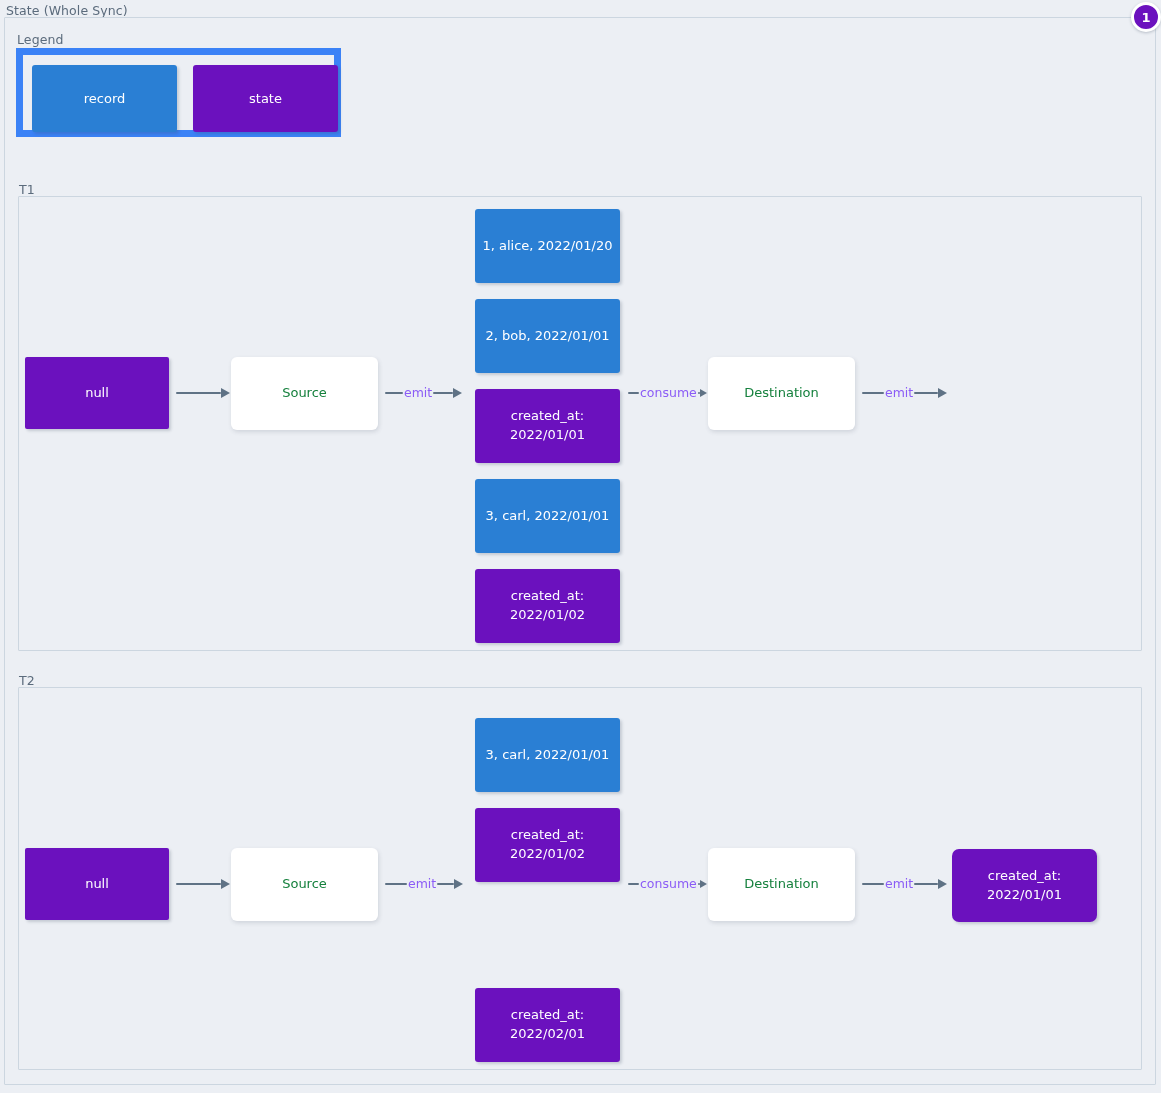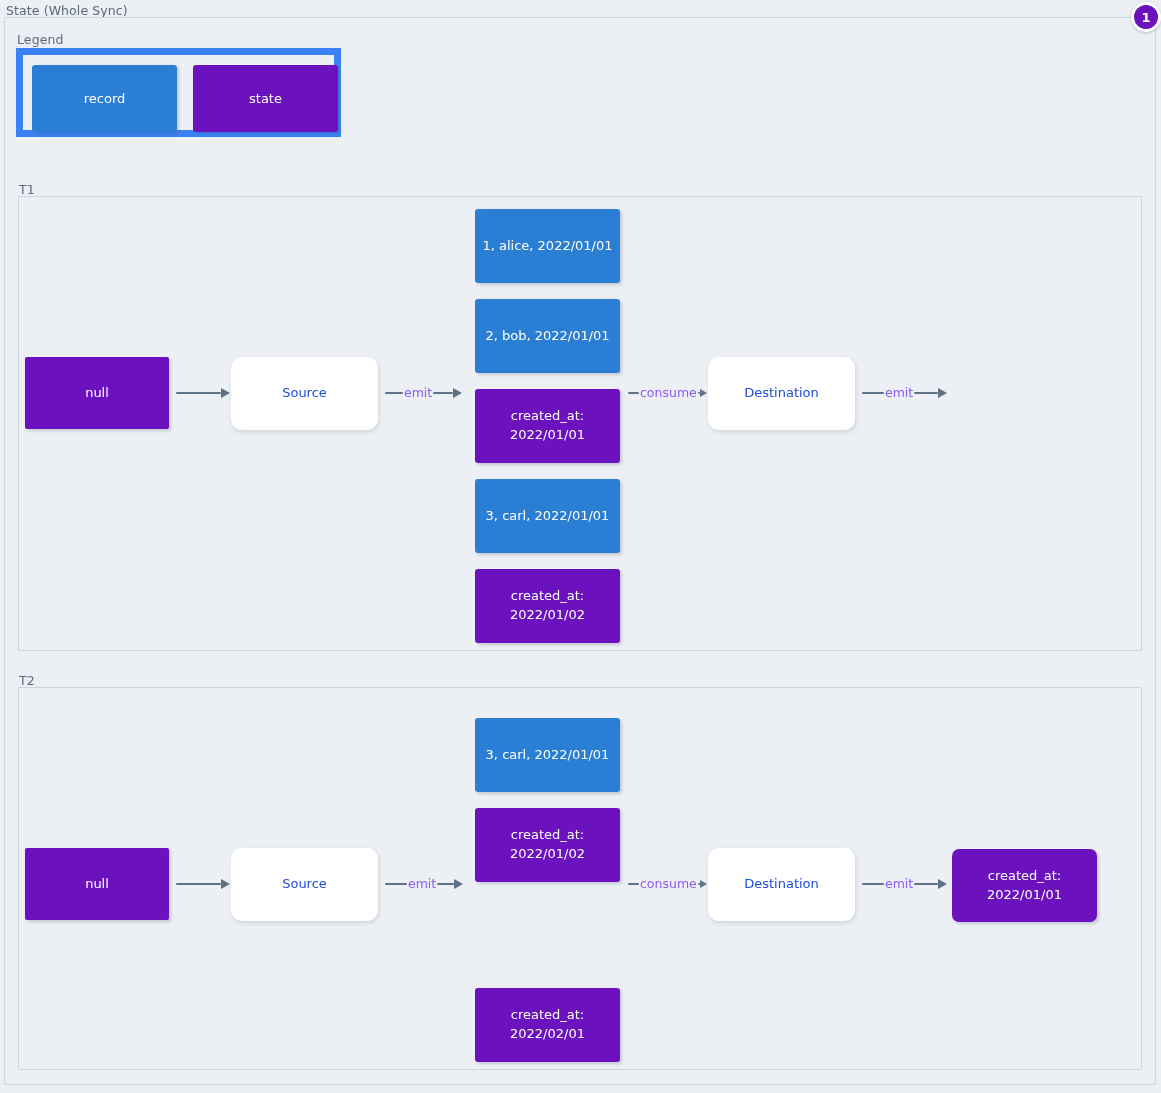--- a/index.html
+++ b/index.html
@@ -75,22 +75,22 @@
   }
   .node.state {
     background: #6b11be;
     color: #ffffff;
     border-radius: 3px;
     box-shadow: 2px 2px 3px rgba(60,75,95,.22);
   }
   .node.state-round { border-radius: 7px; }
   .node.process {
     background: #ffffff;
-    color: #1d4ed8;
-    border-radius: 11px;
+    color: #15803d;
+    border-radius: 6px;
     box-shadow: 1px 2px 4px rgba(60,75,95,.16);
   }
 
   
   .arrow { position: absolute; height: 20px; display: flex; align-items: center; }
   .arrow .seg {
     height: 2.5px;
     background: #5f7285;
     border-radius: 1px;
   }
@@ -162,21 +162,21 @@
   </div>
 
   <div class="arrow" style="left:385px; top:383px;">
     <div class="seg" style="width:18px;"></div>
     <span class="lbl">emit</span>
     <div class="seg" style="width:20px;"></div>
       <div class="head"></div>
   </div>
 
   <div class="node record" style="left:475px; top:209px; width:145px; height:74px;">
-    <span>1, alice, 2022/01/01</span>
+    <span>1, alice, 2022/01/20</span>
   </div>
   <div class="node record" style="left:475px; top:299px; width:145px; height:74px;">
     <span>2, bob, 2022/01/01</span>
   </div>
   <div class="node state" style="left:475px; top:389px; width:145px; height:74px;">
     <span>created_at:
 2022/01/01</span>
   </div>
   <div class="node record" style="left:475px; top:479px; width:145px; height:74px;">
     <span>3, carl, 2022/01/01</span>

